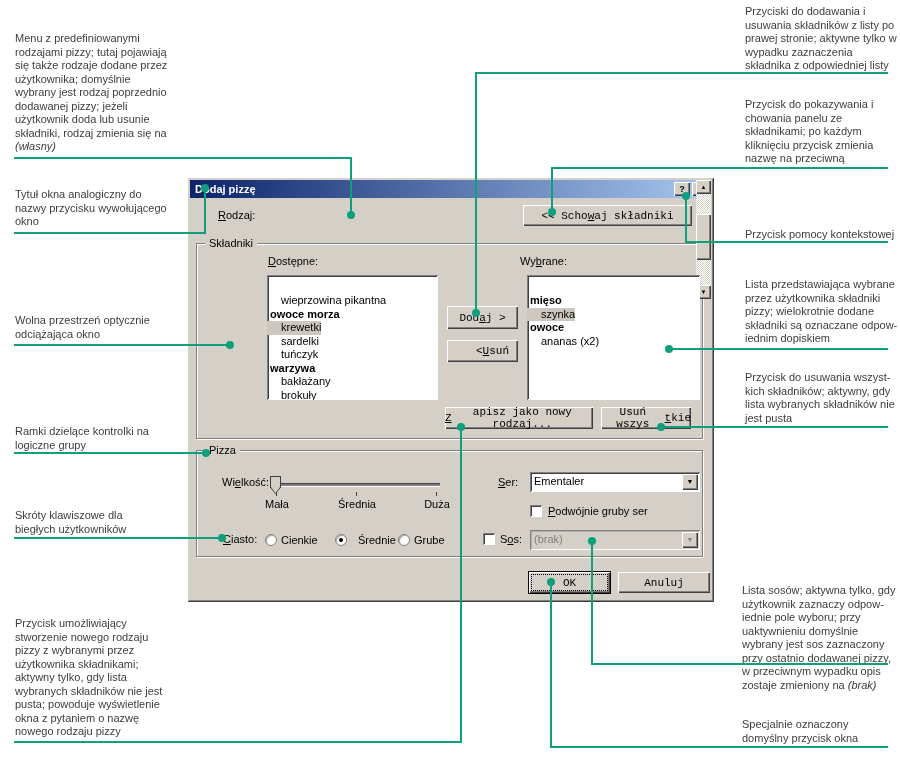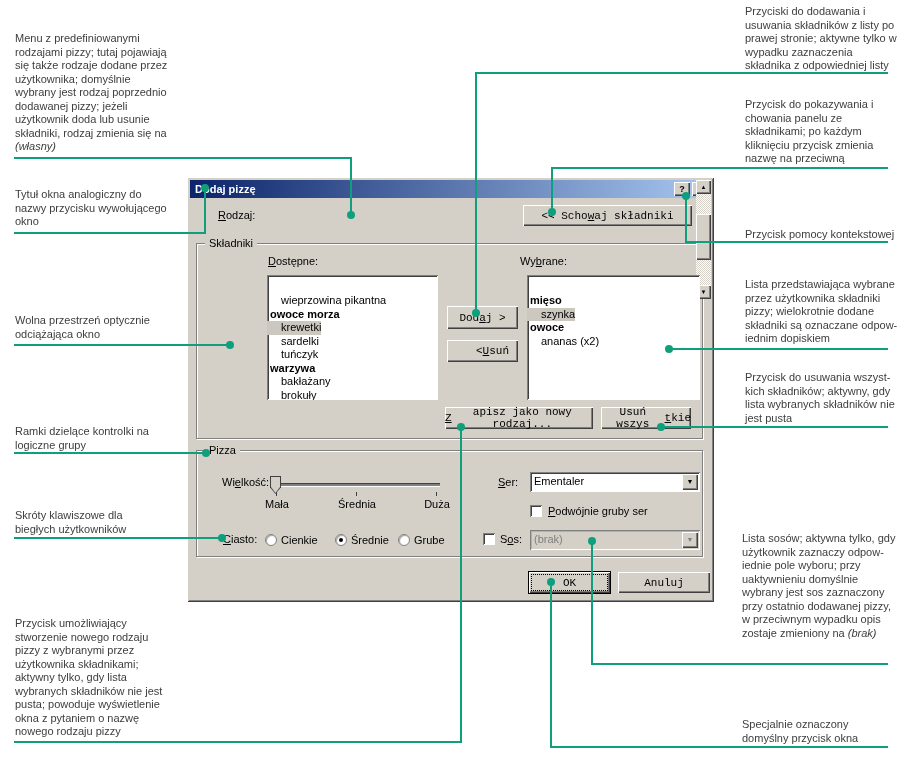--- a/index.html
+++ b/index.html
@@ -18,21 +18,21 @@
   #ann-title{left:15px;top:188px;}
   #ann-space{left:15px;top:314px;}
   #ann-frames{left:15px;top:425px;}
   #ann-shortcuts{left:15px;top:509px;}
   #ann-save{left:15px;top:617px;}
   #ann-addremove{left:745px;top:5px;}
   #ann-toggle{left:745px;top:98px;}
   #ann-help{left:745px;top:228px;}
   #ann-selectedlist{left:745px;top:278px;}
   #ann-removeall{left:745px;top:371px;}
-  #ann-sauces{left:742px;top:532px;}
+  #ann-sauces{left:742px;top:584px;}
   #ann-default{left:742px;top:718px;}
 
   
   .lh,.lv{position:absolute;background:var(--leader);z-index:60;}
   .lh{height:2px;} .lv{width:2px;}
   .dot{position:absolute;width:8px;height:8px;border-radius:50%;background:var(--leader);z-index:61;}
 
   
   #dialog{position:absolute;left:187px;top:177px;width:527px;height:425px;background:var(--win-bg);
           box-shadow:inset 1px 1px 0 #ffffff, inset -1px -1px 0 #404040, inset 2px 2px 0 var(--win-bg), inset -2px -2px 0 #808080;
@@ -104,21 +104,21 @@
   .tick{position:absolute;top:315px;width:1px;height:4px;background:#404040;}
   #tick-1{left:89px;} #tick-2{left:169px;} #tick-3{left:249px;}
   .tick-label{position:absolute;top:321px;font-size:11px;text-align:center;}
   #ticklbl-1{left:70px;width:40px;} #ticklbl-2{left:140px;width:60px;} #ticklbl-3{left:225px;width:50px;}
 
   #dough-label{left:36px;top:356px;}
   .radio{position:absolute;width:12px;height:12px;border-radius:50%;background:#fff;
          border:1px solid #808080;box-shadow:inset 1px 1px 1px #a9a5a0;}
   .radio.on::after{content:"";position:absolute;left:3px;top:3px;width:4px;height:4px;border-radius:50%;background:#000;}
   #radio-thin{left:78px;top:357px;} #radio-medium{left:148px;top:357px;} #radio-thick{left:211px;top:357px;}
-  #radio-thin-label{left:94px;top:357px;} #radio-medium-label{left:164px;top:357px;} #radio-thick-label{left:227px;top:357px;}
+  #radio-thin-label{left:94px;top:357px;} #radio-medium-label{left:171px;top:357px;} #radio-thick-label{left:227px;top:357px;}
 
   #cheese-label{left:311px;top:299px;}
   #cheese-combo{position:absolute;left:343px;top:295px;width:170px;height:20px;}
   .checkbox{position:absolute;width:12px;height:12px;background:#fff;
             box-shadow:inset 1px 1px 0 #808080, inset -1px -1px 0 #ffffff, inset 2px 2px 0 #404040;}
   #dblcheese-cb{left:343px;top:328px;}
   #dblcheese-label{left:361px;top:328px;}
   #sauce-cb{left:296px;top:356px;}
   #sauce-label{left:313px;top:356px;}
   #sauce-combo{position:absolute;left:343px;top:353px;width:170px;height:20px;background:var(--win-bg);

